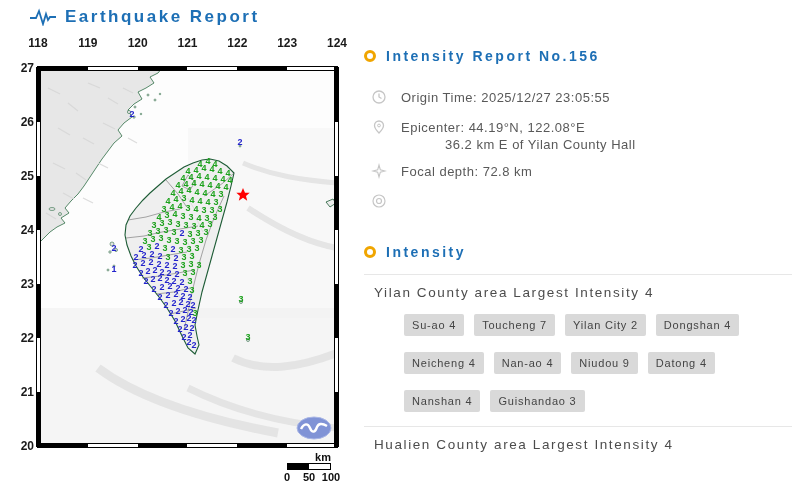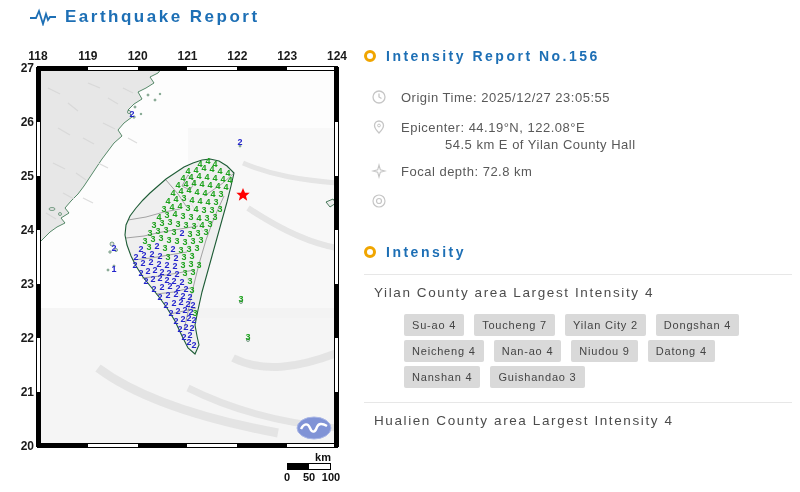--- a/index.html
+++ b/index.html
@@ -17,21 +17,21 @@
   
   .map-region { position:absolute; left:38px; top:68px; width:299px; height:378px; background:#fdfdfd; }
   .map-svg { position:absolute; left:0; top:0; }
   .frame { position:absolute; border:1px solid #000; z-index:5; }
   .frame.top    { left:-1px; right:-1px; top:-2px;    height:5px; background:repeating-linear-gradient(to right,#000 0 49.83px,#fff 49.83px 99.66px); }
   .frame.bottom { left:-1px; right:-1px; bottom:-2px; height:5px; background:repeating-linear-gradient(to right,#000 0 49.83px,#fff 49.83px 99.66px); }
   .frame.left   { top:-1px; bottom:-1px; left:-2px;   width:5px;  background:repeating-linear-gradient(to bottom,#000 0 54px,#fff 54px 108px); }
   .frame.right  { top:-1px; bottom:-1px; right:-2px;  width:5px;  background:repeating-linear-gradient(to bottom,#000 0 54px,#fff 54px 108px); }
 
   .axis-labels { position:absolute; left:0; top:0; width:800px; height:492px; pointer-events:none; }
-  .lon-label { position:absolute; top:49px; transform:translateX(-50%); font-size:12px; font-weight:bold; color:#1a1a1a; }
+  .lon-label { position:absolute; top:36px; transform:translateX(-50%); font-size:12px; font-weight:bold; color:#1a1a1a; }
   .lat-label { position:absolute; left:14px; width:20px; text-align:right; transform:translateY(-50%); font-size:12px; font-weight:bold; color:#1a1a1a; }
 
   .marker-layer { position:absolute; left:0; top:0; width:299px; height:378px; z-index:4; }
   .marker { position:absolute; transform:translate(-50%,-50%); font-size:9px; font-weight:bold; line-height:9px; }
   .marker.mg { color:#1ba11b; }
   .marker.mb { color:#2323cc; }
 
   .cwb-logo { position:absolute; left:258px; top:348px; z-index:4; }
 
   
@@ -48,21 +48,21 @@
   .details { margin:25px 0 0 7px; }
   .detail-row { display:flex; gap:14px; align-items:flex-start; margin-bottom:10px;
     color:#595959; font-size:13px; letter-spacing:0.5px; line-height:17px; }
   .detail-icon { flex:none; margin-top:0px; }
   .detail-sub { padding-left:44px; }
 
   .intensity-section { margin-top:31px; }
   .area-list { margin-top:14px; }
   .area-row { border-top:1px solid #e7e7e7; padding:10px 0 10px 10px;
     color:#4c4c4c; font-size:13.5px; letter-spacing:1.6px; cursor:pointer; }
-  .stations { display:flex; flex-wrap:wrap; gap:4px 10px; margin:4px 0 14px 40px; width:388px; }
+  .stations { display:flex; flex-wrap:wrap; gap:16px 10px; margin:4px 0 14px 40px; width:388px; }
   .station-btn { background:#d9d9d9; color:#444; font-size:11px; letter-spacing:0.8px;
     padding:5px 8px; border:none; border-radius:2px; font-family:"Liberation Sans",sans-serif; cursor:default; }
   sub.mag { font-size:9px; }
 </style>
 </head>
 <body>
 
 
 
 
@@ -338,21 +338,21 @@
 
     <div class="detail-row">
       <span class="detail-icon">
         <svg width="16" height="16" viewBox="0 0 16 16">
             <path d="M8,14 C8,14 3.5,9.5 3.5,6.5 A4.5,4.5 0 1 1 12.5,6.5 C12.5,9.5 8,14 8,14 Z" stroke="#c6c6c6" stroke-width="1.3" fill="none"></path>
             <circle cx="8" cy="6.5" r="1.4" stroke="#c6c6c6" stroke-width="1" fill="none"></circle>
           </svg>
       </span>
       <span>
         <span>Epicenter: 44.19°N, 122.08°E</span><br>
-        <span class="detail-sub" style="display:inline-block">54.5 km E of Yilan County Hall</span>
+        <span class="detail-sub" style="display:inline-block">36.2 km E of Yilan County Hall</span>
       </span>
     </div>
 
     <div class="detail-row">
       <span class="detail-icon">
         <svg width="16" height="16" viewBox="0 0 16 16">
             <path d="M8,2 L9.3,6.7 L14,8 L9.3,9.3 L8,14 L6.7,9.3 L2,8 L6.7,6.7 Z" stroke="#c6c6c6" stroke-width="1.1" fill="none"></path>
           </svg>
       </span>
       <span>Focal depth: 72.8 km</span>

